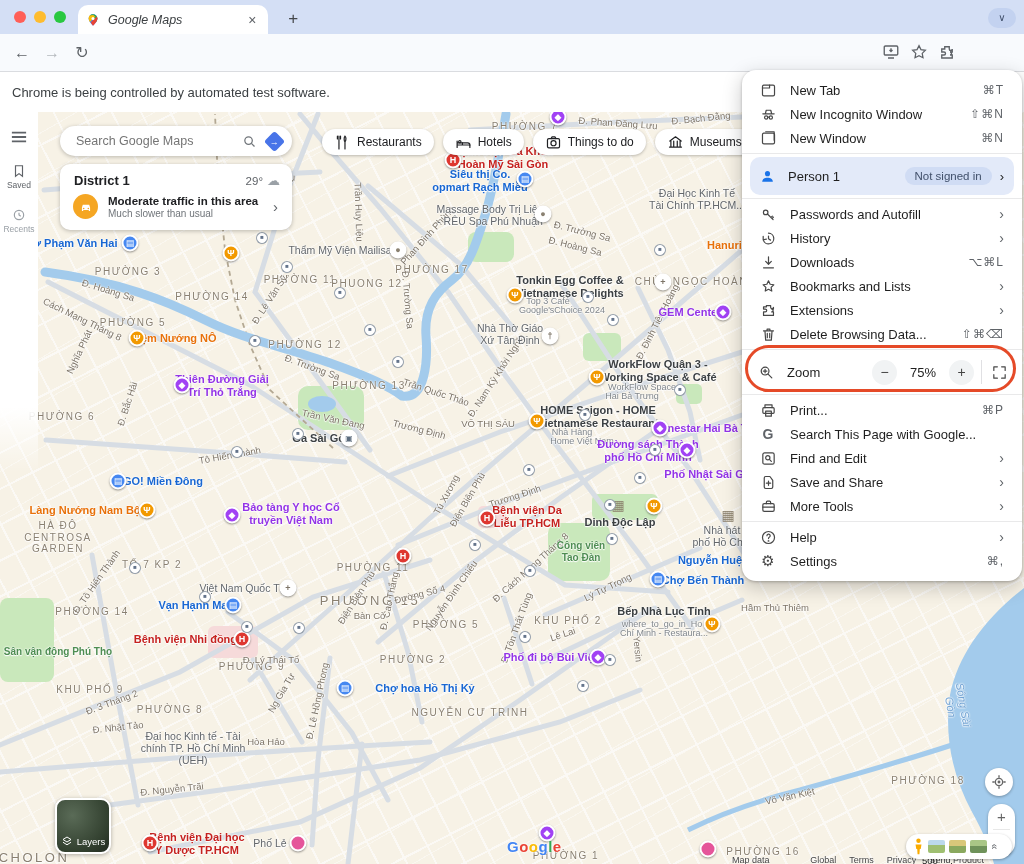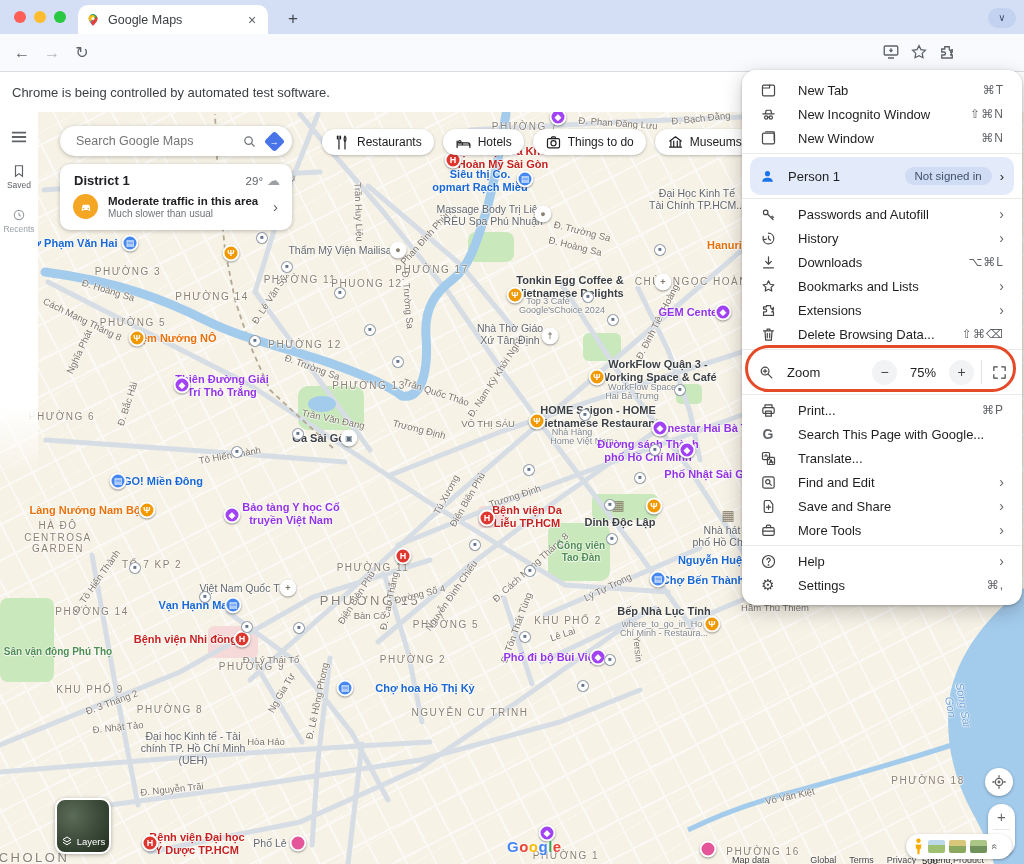--- a/index.html
+++ b/index.html
@@ -1,19 +1,19 @@
 <!DOCTYPE html>
 <html><head>
 <meta charset="utf-8">
 <style>
   html,body{margin:0;padding:0;}
   body{width:1024px;height:864px;overflow:hidden;position:relative;
        font-family:"Liberation Sans","DejaVu Sans",sans-serif;background:#f7f2e6;}
   
-  .tabstrip{position:absolute;left:0;top:0;width:1024px;height:48px;background:#d4dff5;}
+  .tabstrip{position:absolute;left:0;top:0;width:1024px;height:48px;background:#d4dff5;font-style:italic;}
   .tl{position:absolute;top:11px;width:12px;height:12px;border-radius:50%;}
   .tab{position:absolute;left:78px;top:5px;width:190px;height:29px;background:#fff;
        border-radius:10px 10px 0 0;display:flex;align-items:center;padding:0 8px;box-sizing:border-box;}
   .tab-title{font-size:12.5px;color:#3c4043;flex:1;margin-left:8px;white-space:nowrap;overflow:hidden;}
   .tab-close{color:#5f6368;font-size:14px;width:16px;text-align:center;border-radius:50%;}
   .newtab-btn{position:absolute;left:282px;top:8px;color:#44474a;font-size:17px;width:22px;height:22px;
        text-align:center;line-height:21px;border-radius:50%;}
   .tabsearch{position:absolute;right:8px;top:8px;width:28px;height:20px;border-radius:10px;
        background:#c3d2f0;color:#41506b;font-size:10px;text-align:center;line-height:19px;}
   .toolbar{position:absolute;left:0;top:34px;width:1024px;height:37px;background:#f8fafd;}
@@ -114,21 +114,21 @@
   .scalebar{position:absolute;left:922px;top:743px;z-index:5;font-size:9.5px;color:#222;display:flex;
      align-items:center;gap:5px;text-shadow:0 0 2px #fff;}
   .scaleline{width:84px;height:5px;border:1.5px solid #333;border-top:none;}
   .glogo{position:absolute;left:507px;top:726px;font-size:15px;font-weight:bold;z-index:5;
      text-shadow:0 0 2px #fff,0 0 3px #fff;letter-spacing:.5px;}
   
   .menu{position:absolute;left:742px;top:70px;width:280px;background:#fff;border-radius:14px;z-index:20;
      box-shadow:0 1px 3px rgba(0,0,0,.25),0 6px 20px rgba(0,0,0,.22);padding:8px 0;box-sizing:border-box;}
   .mi{height:24px;display:flex;align-items:center;padding:0 18px 0 16px;font-size:13px;color:#1f1f1f;}
   .mi .ic{width:20px;display:flex;justify-content:center;color:#474747;}
-  .mi .lbl{flex:1;margin-left:20px;white-space:nowrap;}
+  .mi .lbl{flex:1;margin-left:12px;white-space:nowrap;}
   .mi .sc{font-size:12px;color:#5f6368;letter-spacing:1px;}
   .mi .sub{font-size:14px;color:#5f6368;}
   .sep{height:1px;background:#e9e9ea;margin:3px 0;}
   .person{height:38px;margin:2px 8px;background:#e3eaf9;border-radius:10px;display:flex;align-items:center;
      padding:0 10px 0 9px;font-size:13px;color:#1f1f1f;}
   .person .badge{background:#d0dcf4;border-radius:10px;font-size:11.5px;color:#41506b;
      padding:3px 10px;margin-right:8px;}
   .zoomrow{height:38px;display:flex;align-items:center;padding:0 14px 0 16px;font-size:13px;color:#1f1f1f;}
   .zbtn{width:25px;height:25px;border-radius:50%;background:#f1f3f4;color:#444;text-align:center;
      line-height:24px;font-size:14px;}
@@ -727,30 +727,20 @@
     </div>
     <div class="mi">
       <span class="ic">
         <span style="font-weight:bold;font-size:14px;color:#5f6368">G</span>
       </span>
       <span class="lbl">Search This Page with Google...</span>
     </div>
     <div class="mi">
       <span class="ic">
         <svg class="icsvg" width="17" height="17" viewBox="0 0 24 24" fill="none" stroke="#474747" stroke-width="1.7" stroke-linecap="round" stroke-linejoin="round">
-          <rect x="3.5" y="3.5" width="10" height="10" rx="1.5"></rect>
-          <rect x="10.5" y="10.5" width="10" height="10" rx="1.5"></rect>
-          <path d="M6 8.5h5M8.5 6v1.2M13.5 18.5l2-5 2 5M14.3 17h4.4"></path>
-        </svg>
-      </span>
-      <span class="lbl">Translate...</span>
-    </div>
-    <div class="mi">
-      <span class="ic">
-        <svg class="icsvg" width="17" height="17" viewBox="0 0 24 24" fill="none" stroke="#474747" stroke-width="1.7" stroke-linecap="round" stroke-linejoin="round">
           <rect x="4" y="4" width="16" height="16" rx="2.5"></rect>
           <circle cx="11" cy="11" r="3"></circle>
           <path d="M13.3 13.3 16 16"></path>
         </svg>
       </span>
       <span class="lbl">Find and Edit</span>
       <span class="sub">›</span>
     </div>
     <div class="mi">
       <span class="ic">

